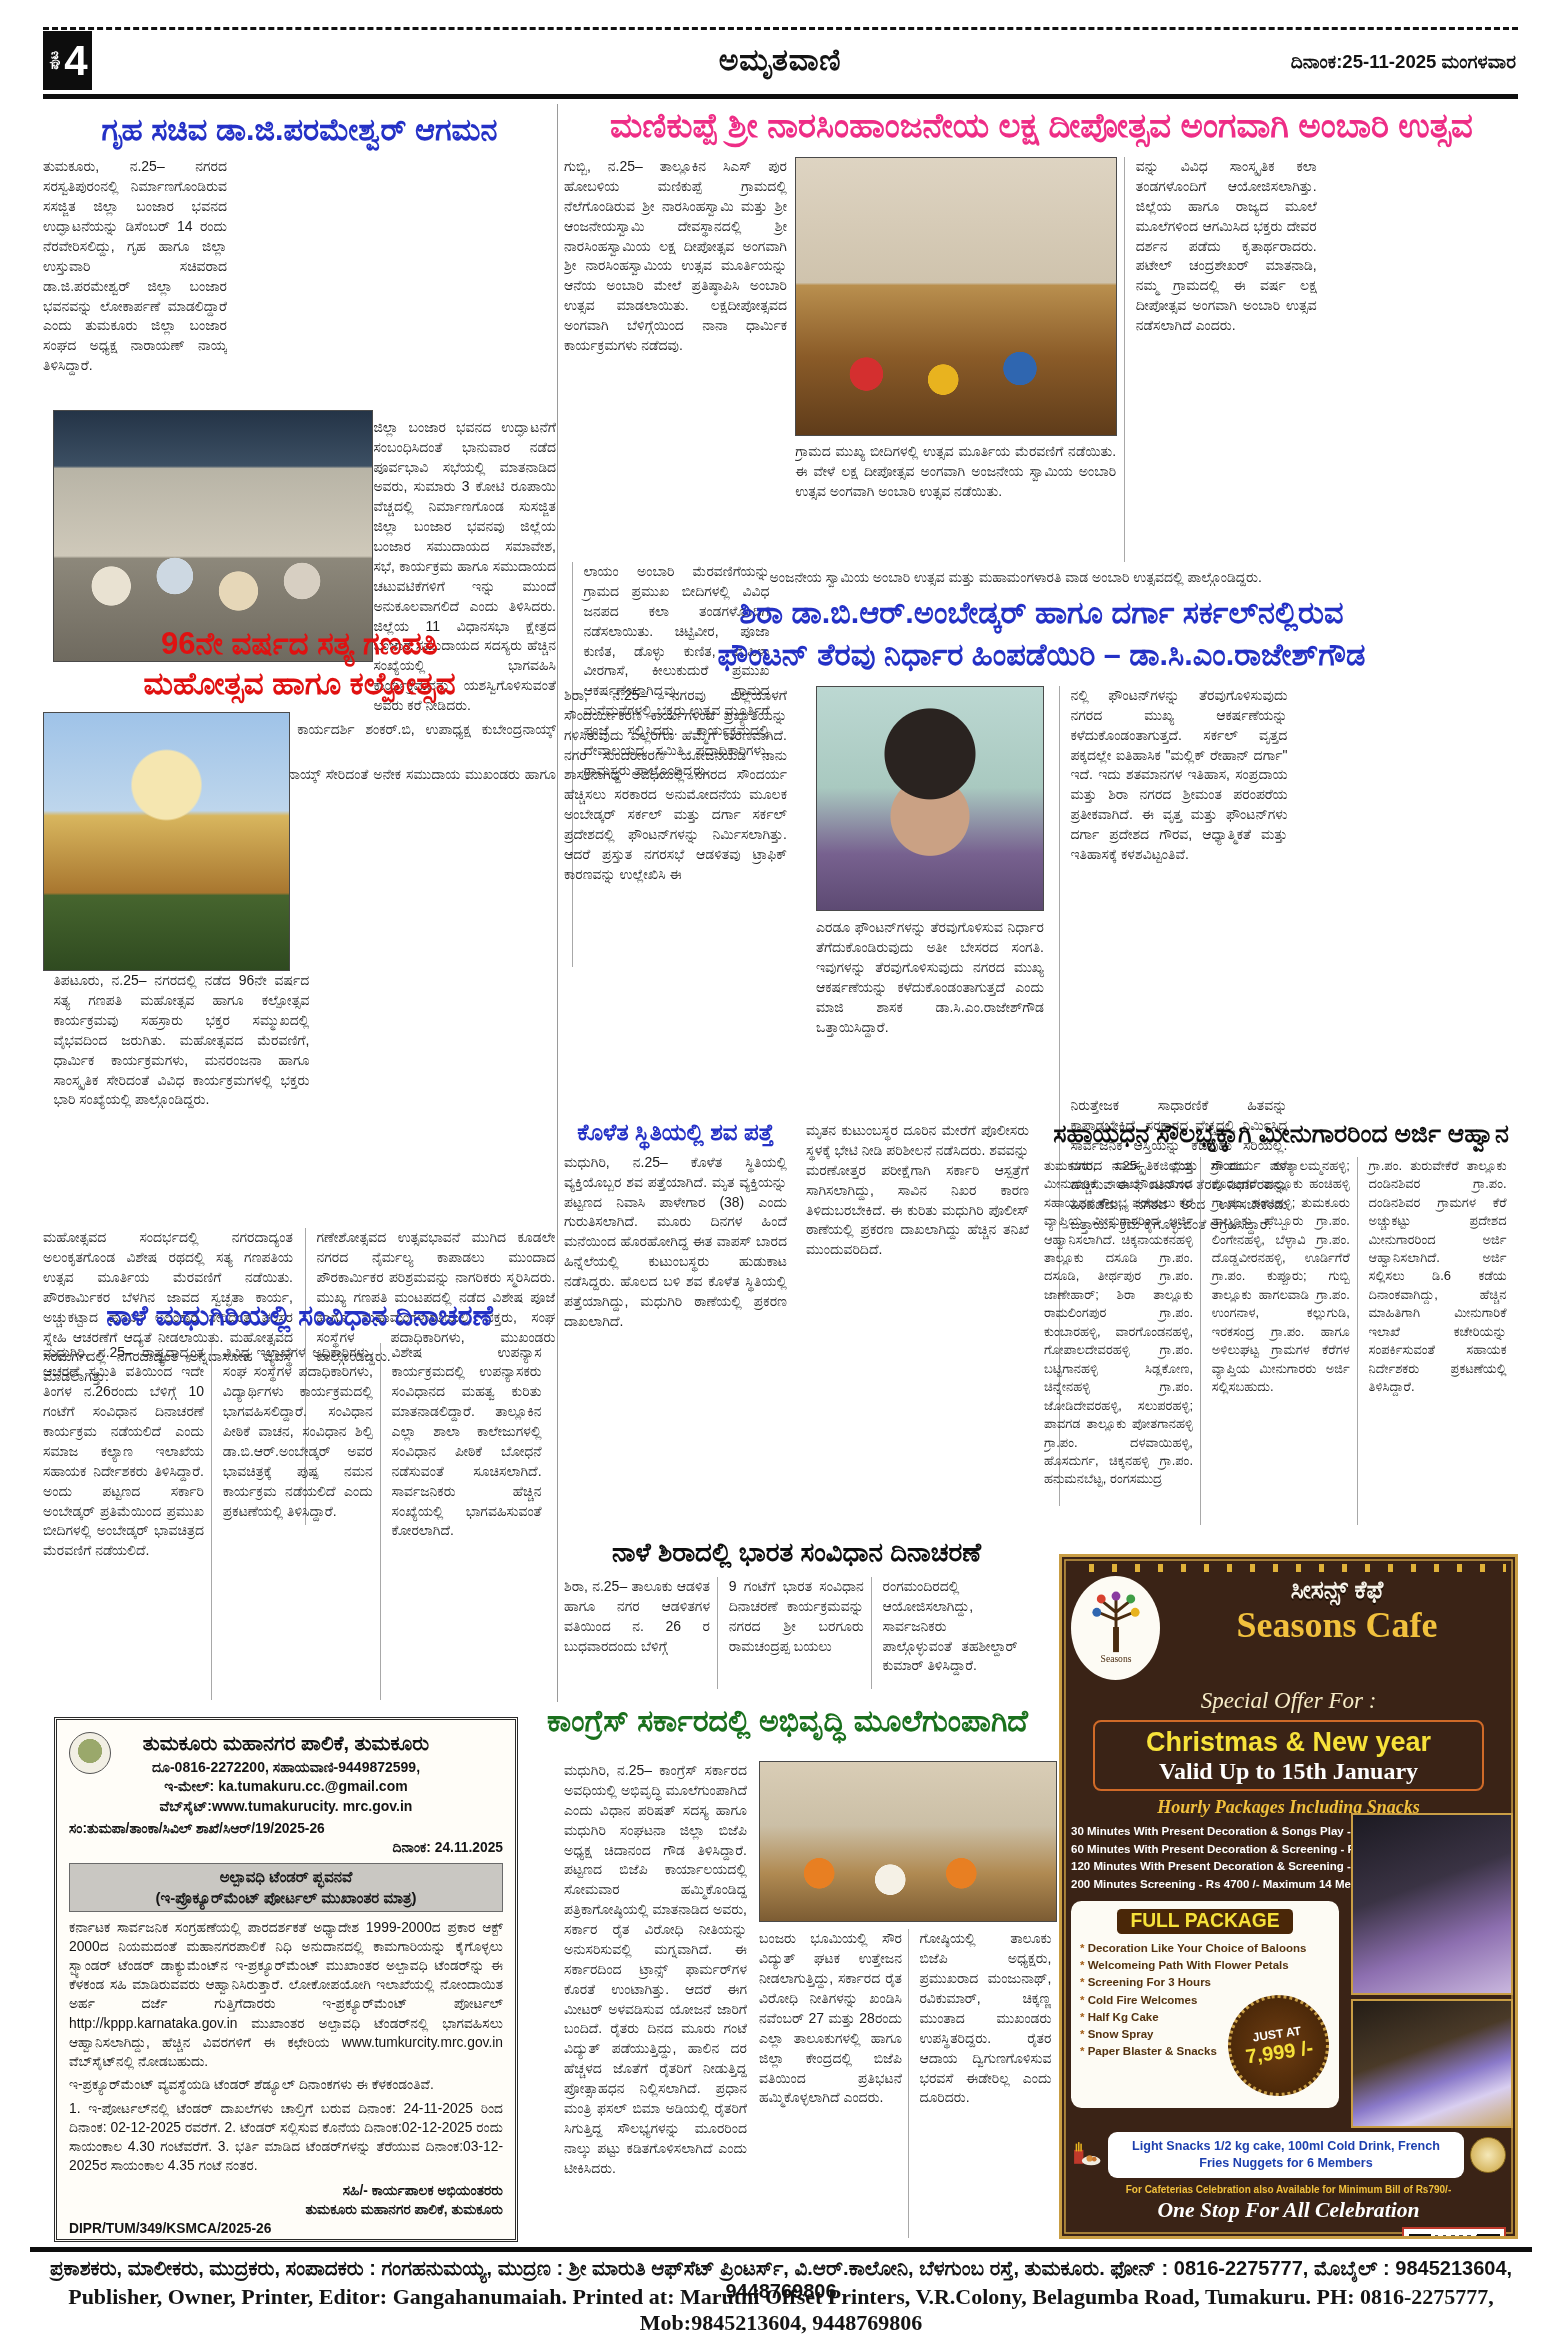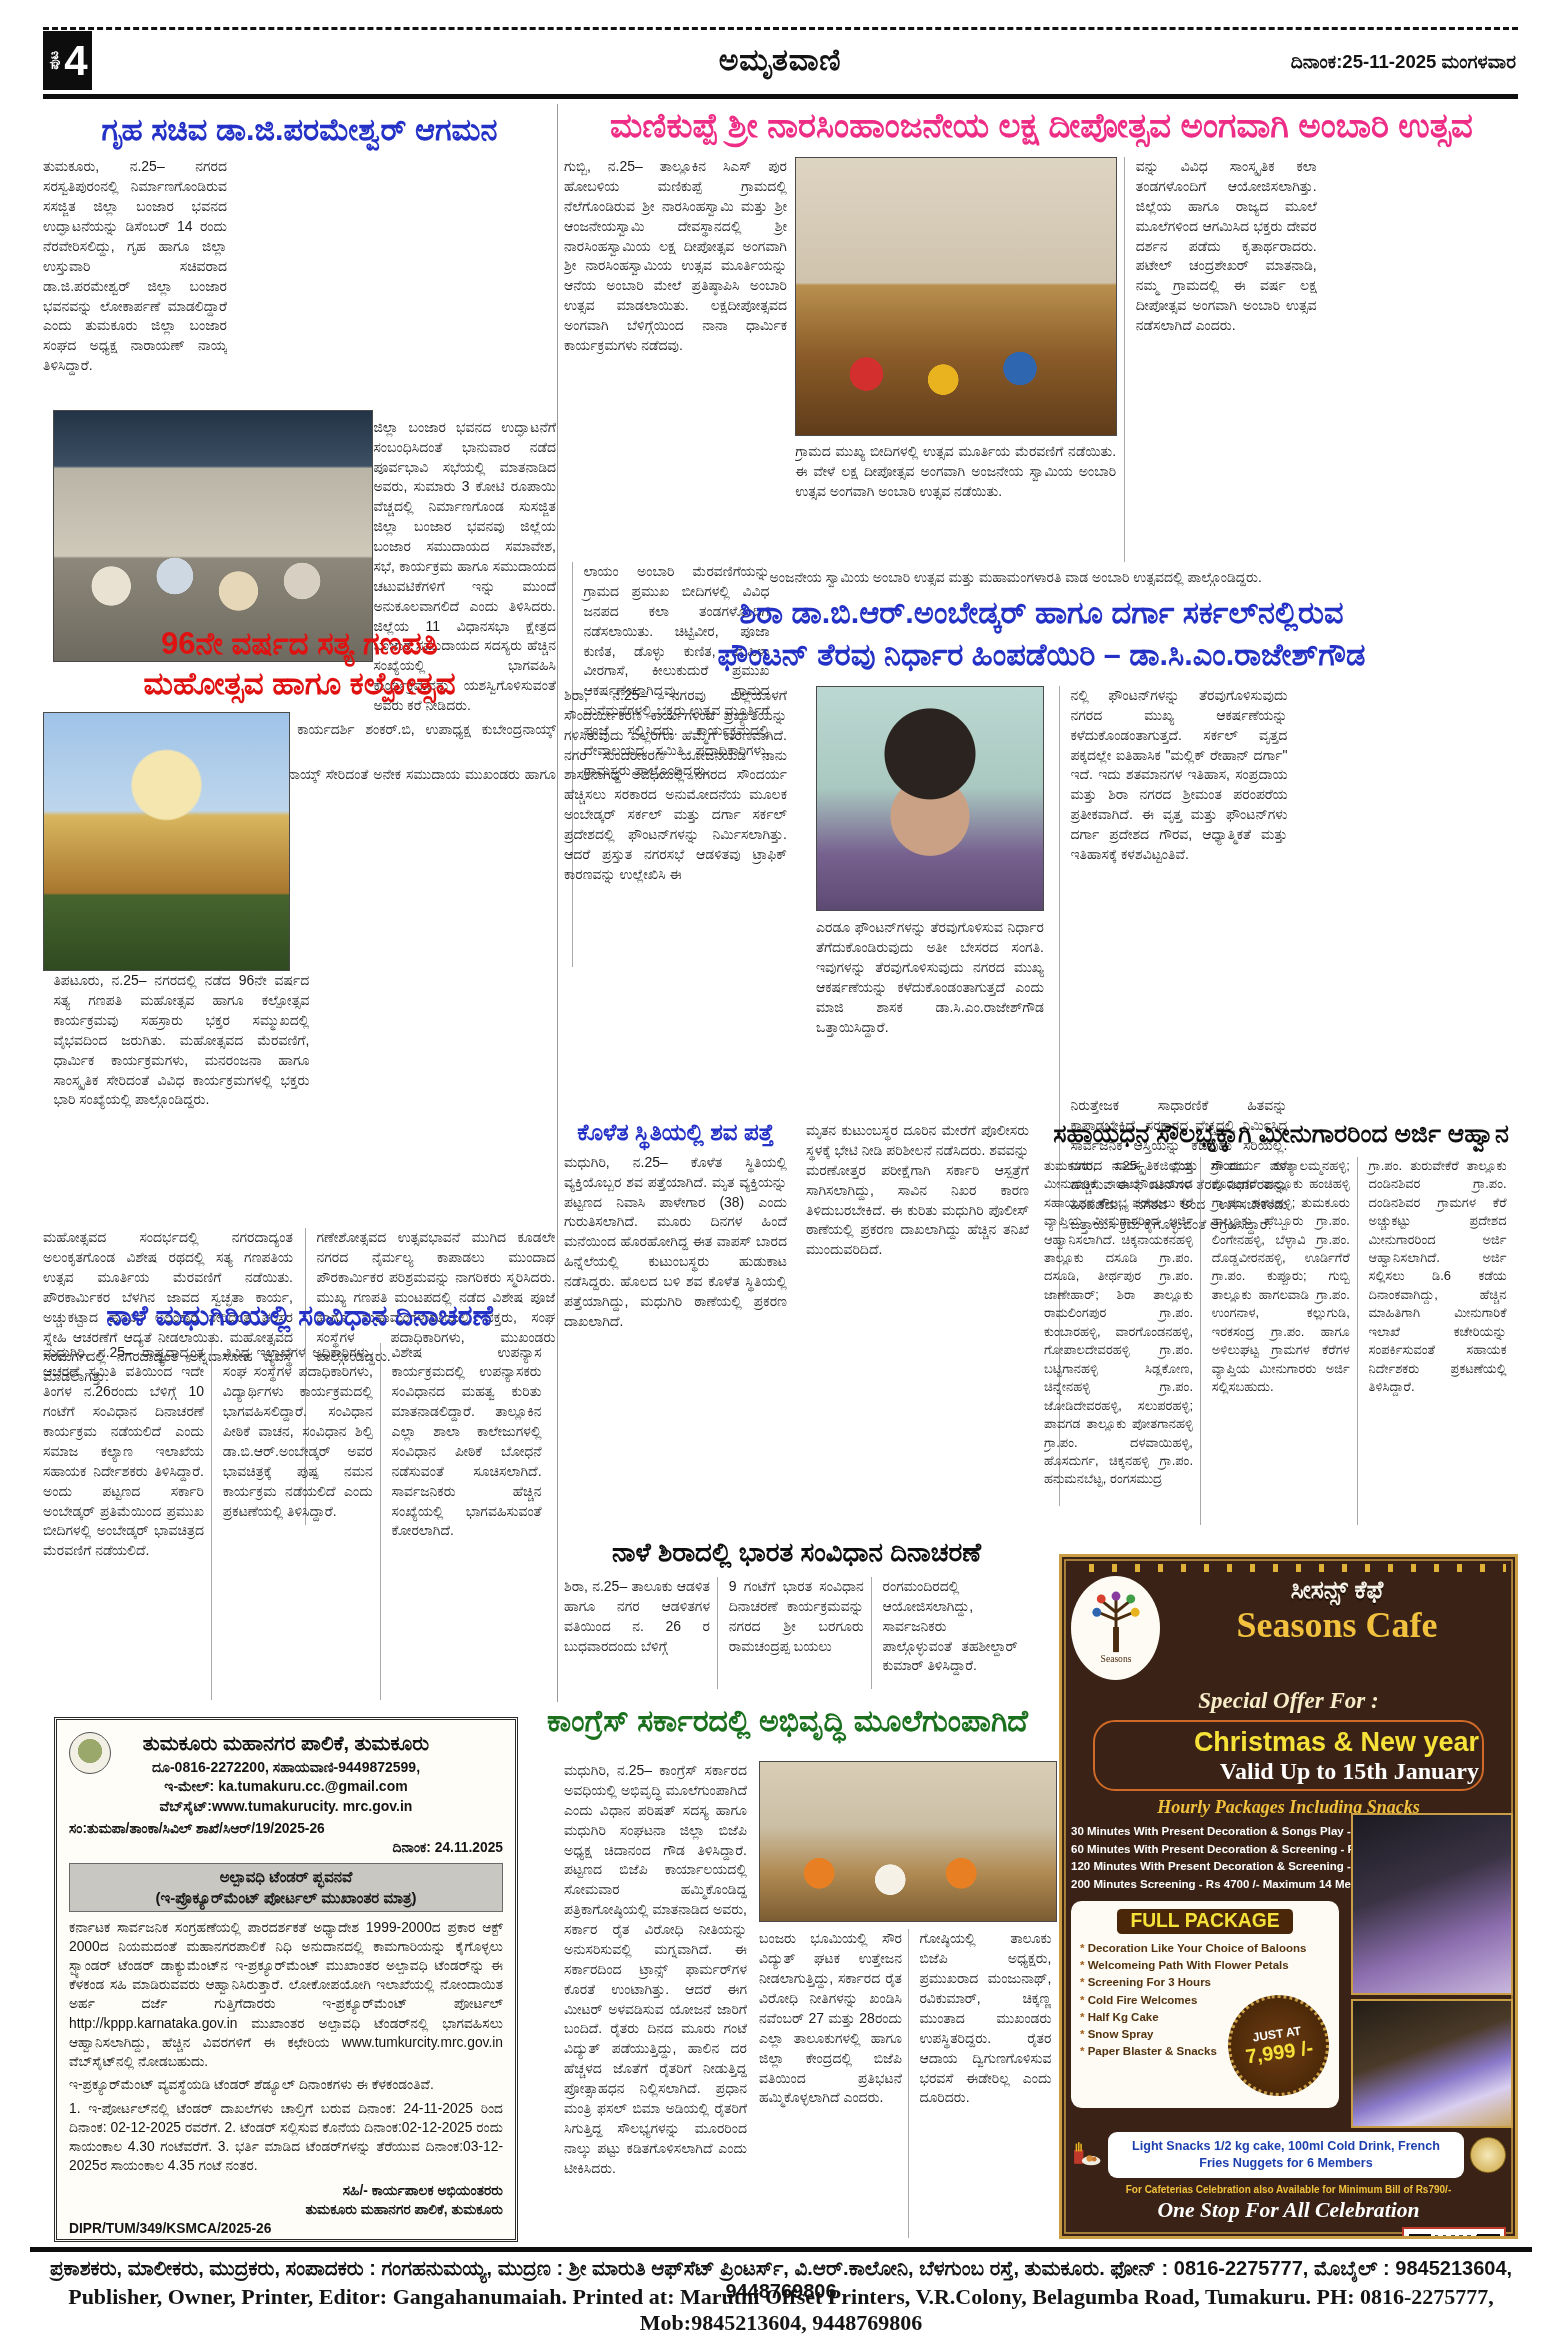--- a/index.html
+++ b/index.html
@@ -60,23 +60,23 @@
   .notice .band{background:#c9c7c2;border:0.7px solid #6a6a6a;font-weight:bold;text-align:center;
                 font-size:15px;padding:3px 4.5px;margin:6px 0}
   .notice .sig{text-align:right;font-weight:bold}
   .n-logo{width:40px;height:40px;border:1.5px solid #555;border-radius:50%;
           background:radial-gradient(circle at 50% 45%,#9aa86b 0 40%,#f2efe4 41%)}
   .ad-wrap{background:#3a2316;border:3px solid #c99e45;box-shadow:inset 0 0 0 2.2px #3a2316, inset 0 0 0 3.7px #c99e45;
            color:#fff;overflow:hidden}
   .lights{height:7.4px;background-image:repeating-linear-gradient(90deg,transparent 0 18px,#f2c13d 18px 23px);opacity:.9}
   .ad-kn{font-size:24.5px;font-weight:bold;text-align:center;color:#f7f3ea;text-shadow:0 1.5px 0 #1c0f06}
   .ad-en{font-size:36px;font-weight:bold;text-align:center;color:#f2c13d;font-family:"Liberation Serif",serif}
-  .ad-offer{font-size:23px;font-weight:bold;font-style:italic;text-align:center;color:#f7edc8;
+  .ad-offer{font-size:23px;font-weight:normal;font-style:italic;text-align:center;color:#f7edc8;
             font-family:"Liberation Serif",serif}
-  .offer-box{border:2.2px solid #d06a28;border-radius:22px;text-align:right;padding:4.5px 3px}
+  .offer-box{border:2.2px solid #d06a28;border-radius:8px;text-align:center;padding:4.5px 3px}
   .offer-box .l1{color:#f7e23a;font-size:27px;font-weight:bold}
   .offer-box .l2{color:#ffffff;font-size:24px;font-weight:bold;font-family:"Liberation Serif",serif}
   .hourly{color:#f2c13d;font-size:18px;font-weight:bold;font-style:italic;text-align:center;
           font-family:"Liberation Serif",serif}
   .pkg{color:#ffffff;font-weight:bold;font-size:11.5px;line-height:1.55}
   .fullpack{background:#fdfbf4;border-radius:10.4px;color:#4a2c10;position:relative;padding:7.4px 9px}
   .fullpack .fp-title{display:inline-block;background:#4a2708;color:#f7e23a;font-weight:bold;font-size:19.3px;
           padding:1.5px 13.4px;border-radius:4.5px;margin:0 auto}
   .fp-item{font-weight:bold;font-size:11.5px;color:#53320f;line-height:1.5}
   .fp-item::before{content:"* ";color:#a05a12}

